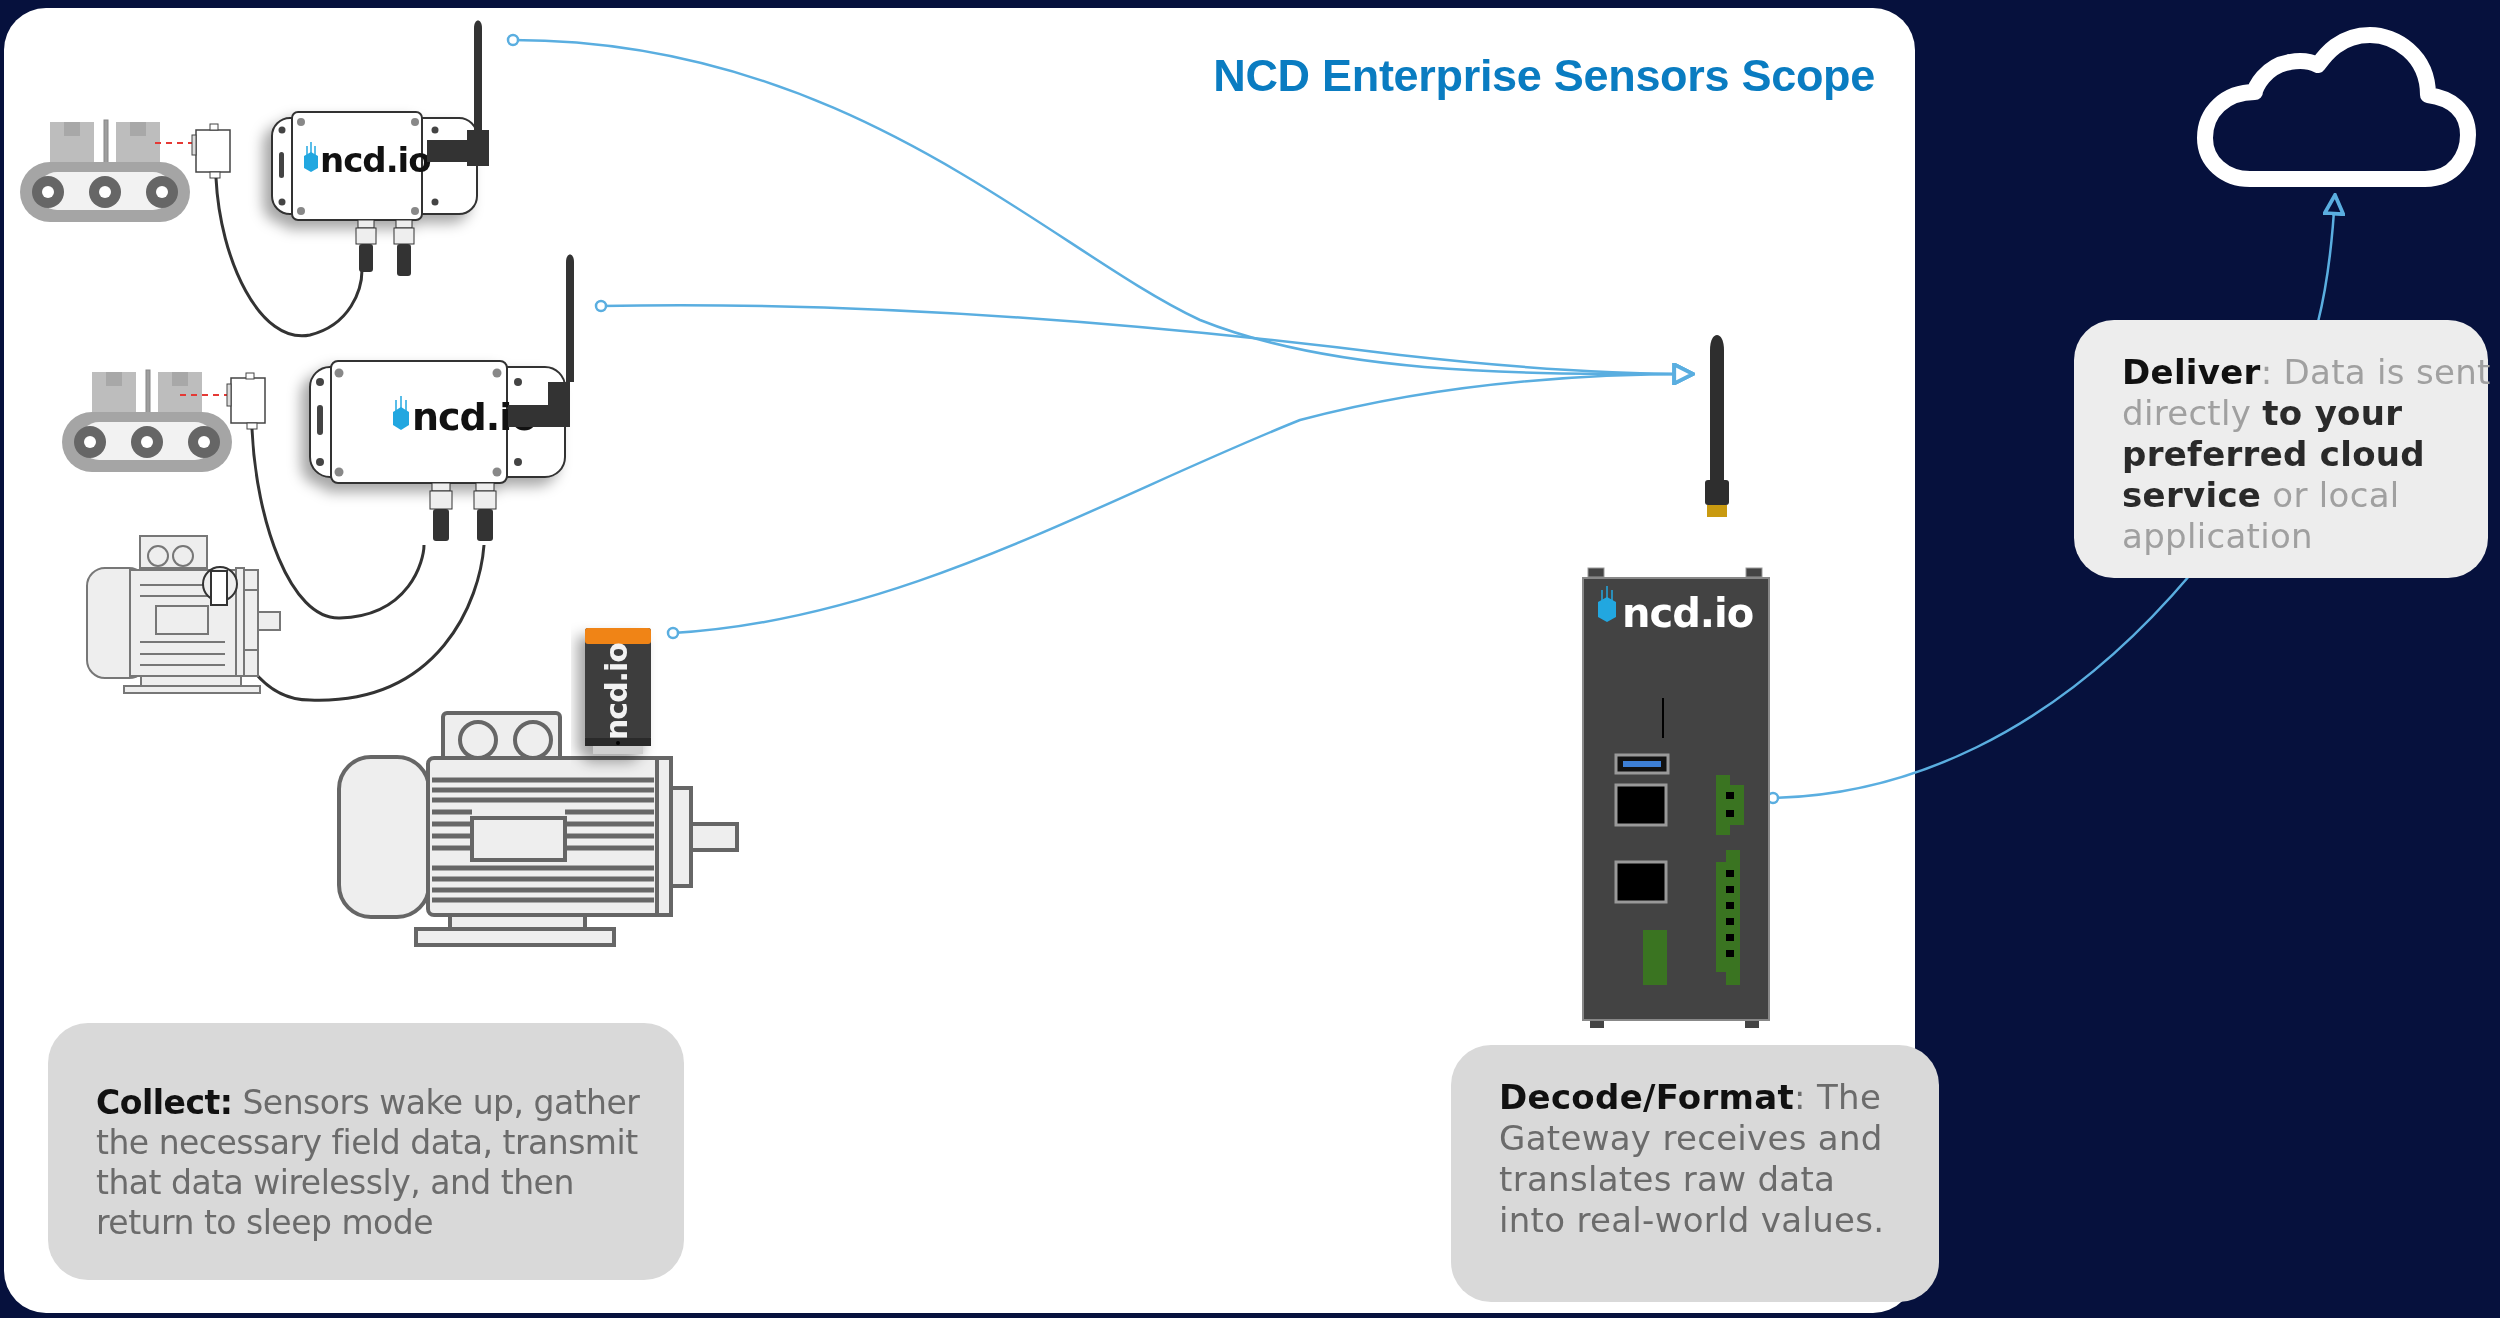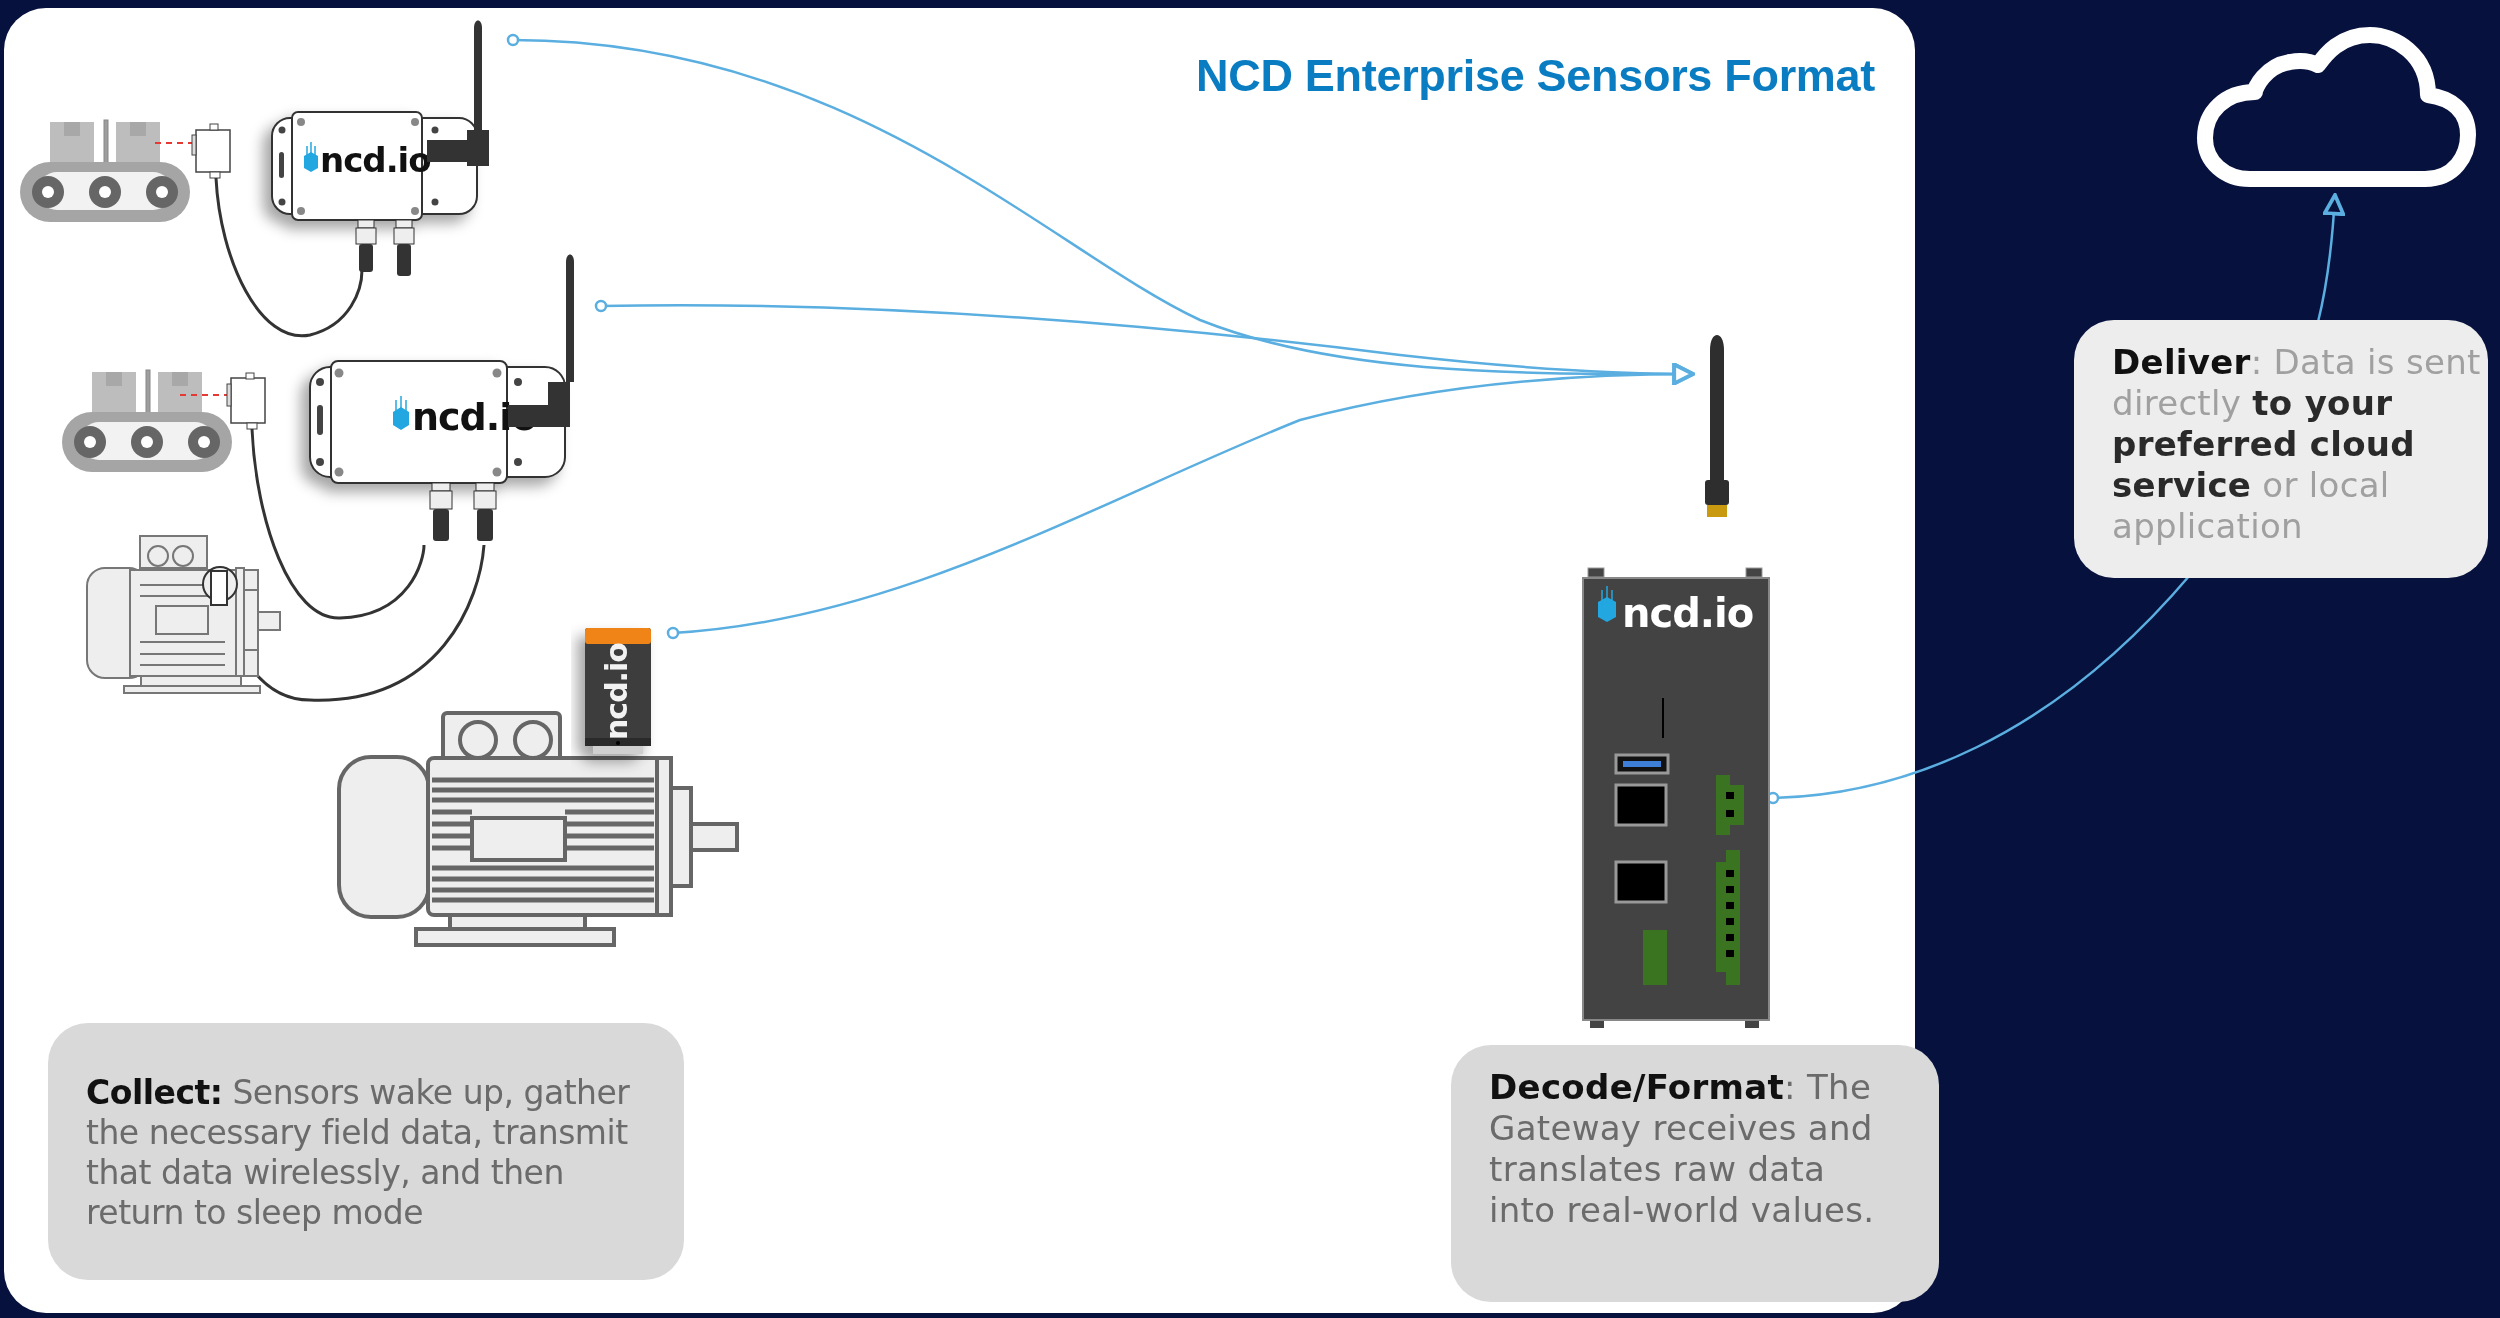--- a/index.html
+++ b/index.html
@@ -1,36 +1,36 @@
 <!DOCTYPE html>
 <html><head>
 <meta charset="utf-8">
 <style>
   html, body { margin:0; padding:0; }
   body { width:2500px; height:1318px; background:#06113d; position:relative; overflow:hidden; font-family:"DejaVu Sans", sans-serif; }
   .panel { position:absolute; left:4px; top:8px; width:1911px; height:1305px; background:#ffffff; border-radius:42px; }
   .title { position:absolute; right:625px; top:50px; font-family:"Liberation Sans", sans-serif; font-weight:bold; font-size:45px; color:#0a7cc1; letter-spacing:-0.3px; white-space:nowrap; }
   svg.art { position:absolute; left:0; top:0; }
   .box { position:absolute; border-radius:40px; font-family:"DejaVu Sans", sans-serif; }
-  .box p { margin:0; }
+  .box p { margin:10px; }
   .collect { left:48px; top:1023px; width:636px; height:257px; background:#d9d9d9; }
   .collect p { position:absolute; left:38px; top:50px; width:580px; font-size:33px; line-height:40px; color:#6b6b6b; letter-spacing:-0.5px; }
   .decode { left:1451px; top:1045px; width:488px; height:257px; background:#d9d9d9; }
   .decode p { position:absolute; left:38px; top:22px; width:400px; font-size:34px; line-height:41px; color:#6b6b6b; letter-spacing:0.3px; }
   .deliver { left:2074px; top:320px; width:414px; height:258px; background:#ededed; }
   .deliver p { position:absolute; left:38px; top:22px; width:370px; font-size:34px; line-height:41px; color:#a0a0a0; letter-spacing:0.3px; }
   .strong { color:#111111; font-weight:bold; }
   .strong-dark { color:#2a2a2a; font-weight:bold; }
   .logo-text { font-family:"DejaVu Sans", sans-serif; font-weight:bold; letter-spacing:-1px; }
 </style>
 </head>
 <body>
 
 <div class="panel"></div>
-<div class="title">NCD Enterprise Sensors Format</div>
+<div class="title">NCD Enterprise Sensors Scope</div>
 
 <svg class="art" width="2500" height="1318" viewBox="0 0 2500 1318">
   <defs>
     <marker id="openArrow" viewBox="0 0 12 12" refX="11" refY="6" markerWidth="9" markerHeight="9" orient="auto">
       <path d="M1,1 L11,6 L1,11 Z" fill="#ffffff" stroke="#5aaee0" stroke-width="2"></path>
     </marker>
     <marker id="openArrowDark" viewBox="0 0 12 12" refX="11" refY="6" markerWidth="9" markerHeight="9" orient="auto">
       <path d="M1,1 L11,6 L1,11 Z" fill="#06113d" stroke="#5aaee0" stroke-width="2"></path>
     </marker>
     <filter id="shadow" x="-20%" y="-20%" width="150%" height="150%">

